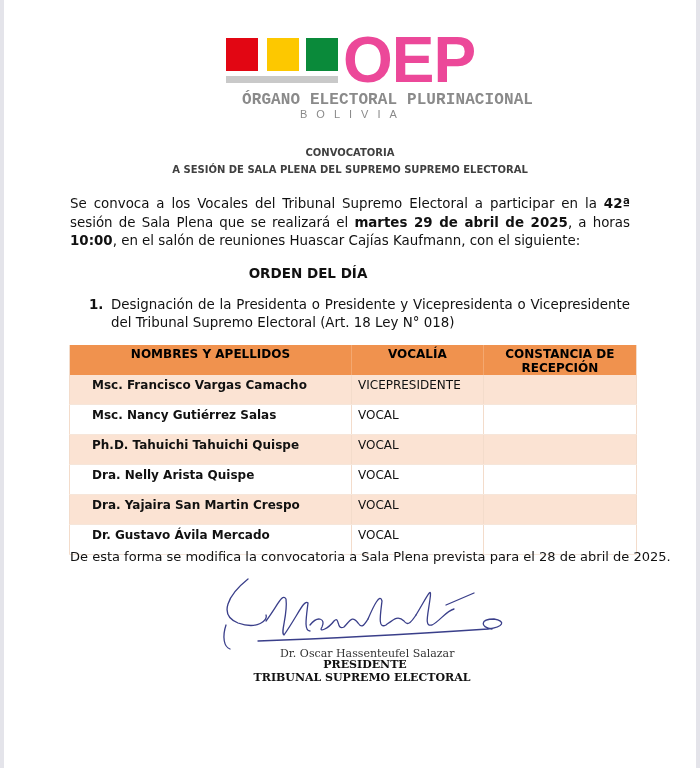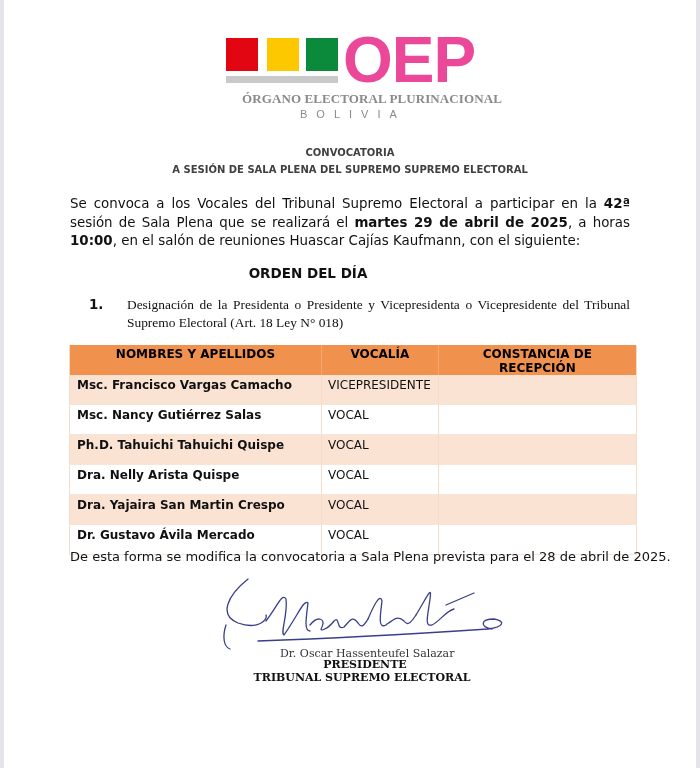--- a/index.html
+++ b/index.html
@@ -13,40 +13,40 @@
   .edge-r { position:absolute; right:0; top:0; width:4px; height:768px; background:#e4e4ea; }
 
   
   .logo { position:absolute; left:226px; top:38px; width:250px; height:88px; }
   .sq { position:absolute; top:0; width:32px; height:33px; }
   .sq.red { left:0; background:#e20613; }
   .sq.yel { left:41px; background:#fdc800; }
   .sq.grn { left:80px; background:#0a8a3a; }
   .logo-bar { position:absolute; left:0; top:38px; width:112px; height:7px; background:#c9c9c9; }
   .logo-oep { position:absolute; left:117px; top:-10px; font-family:"Liberation Sans", sans-serif; font-weight:bold; font-size:64px; letter-spacing:-1px; color:#ec4899; line-height:64px; }
-  .logo-sub { position:absolute; left:16px; top:53px; font-family:Liberation Serif, serif; font-weight:bold; font-size:13px; color:#8a8a8a; letter-spacing:0.1px; white-space:nowrap; }
+  .logo-sub { position:absolute; left:16px; top:53px; font-family:Liberation Mono, monospace; font-weight:bold; font-size:16px; color:#8a8a8a; letter-spacing:0.1px; white-space:nowrap; }
   .logo-country { position:absolute; left:74px; top:70px; font-family:"Liberation Sans", sans-serif; font-size:11px; color:#8a8a8a; letter-spacing:9px; white-space:nowrap; }
 
   .title { position:absolute; left:0; width:700px; text-align:center; font-weight:bold; font-size:10px; color:#404040; }
   .t1 { top:147px; }
   .t2 { top:164px; }
 
   .para { position:absolute; left:70px; width:560px; top:195px; font-size:13.4px; line-height:18.5px; text-align:justify; }
   .para b { font-weight:bold; }
 
   .orden { position:absolute; left:0; width:616px; top:265px; text-align:center; font-weight:bold; font-size:13.5px; }
 
   .item { position:absolute; left:89px; top:296px; width:541px; font-size:13.4px; line-height:18px; }
   .item-num { position:absolute; left:0; top:0; font-weight:bold; }
-  .item-text { display:block; margin-left:38px; text-align:justify;font-family:Liberation Serif, serif; }
+  .item-text { display:block; margin-left:22px; text-align:justify; }
 
   table.roster { position:absolute; left:69px; top:345px; width:568px; border-collapse:collapse; font-size:12px; }
   table.roster th { background:#f0924e; color:#000000; font-weight:bold; height:27px; padding:0 4px; text-align:center; vertical-align:top; padding-top:2px; border-right:1px solid #f4a870; }
   table.roster th:last-child { border-right:none;text-align:center; }
-  table.roster td { height:26px; padding:0 7px; vertical-align:top; padding-top:3px; border-right:1px solid #f3dccb; border-bottom:1px solid #f6e6da; }
+  table.roster td { height:26px; padding:0 22px; vertical-align:top; padding-top:3px; border-right:1px solid #f3dccb; border-bottom:1px solid #f6e6da; }
   table.roster tr.odd td { background:#fbe3d3; }
   table.roster tr.even td { background:#ffffff; }
   table.roster td.name { font-weight:bold; width:237px; }
   table.roster td.voc { width:98px; padding-left:6px; }
   table.roster { border-left:1px solid #f3dccb; border-right:1px solid #f3dccb; }
 
   .closing { position:absolute; left:70px; top:549px; font-size:13px; }
 
   .signature { position:absolute; left:218px; top:575px; width:290px; height:80px; }
   .sig-name { position:absolute; left:280px; top:647px; font-family:"DejaVu Serif", serif; font-size:11px; color:#333; }

